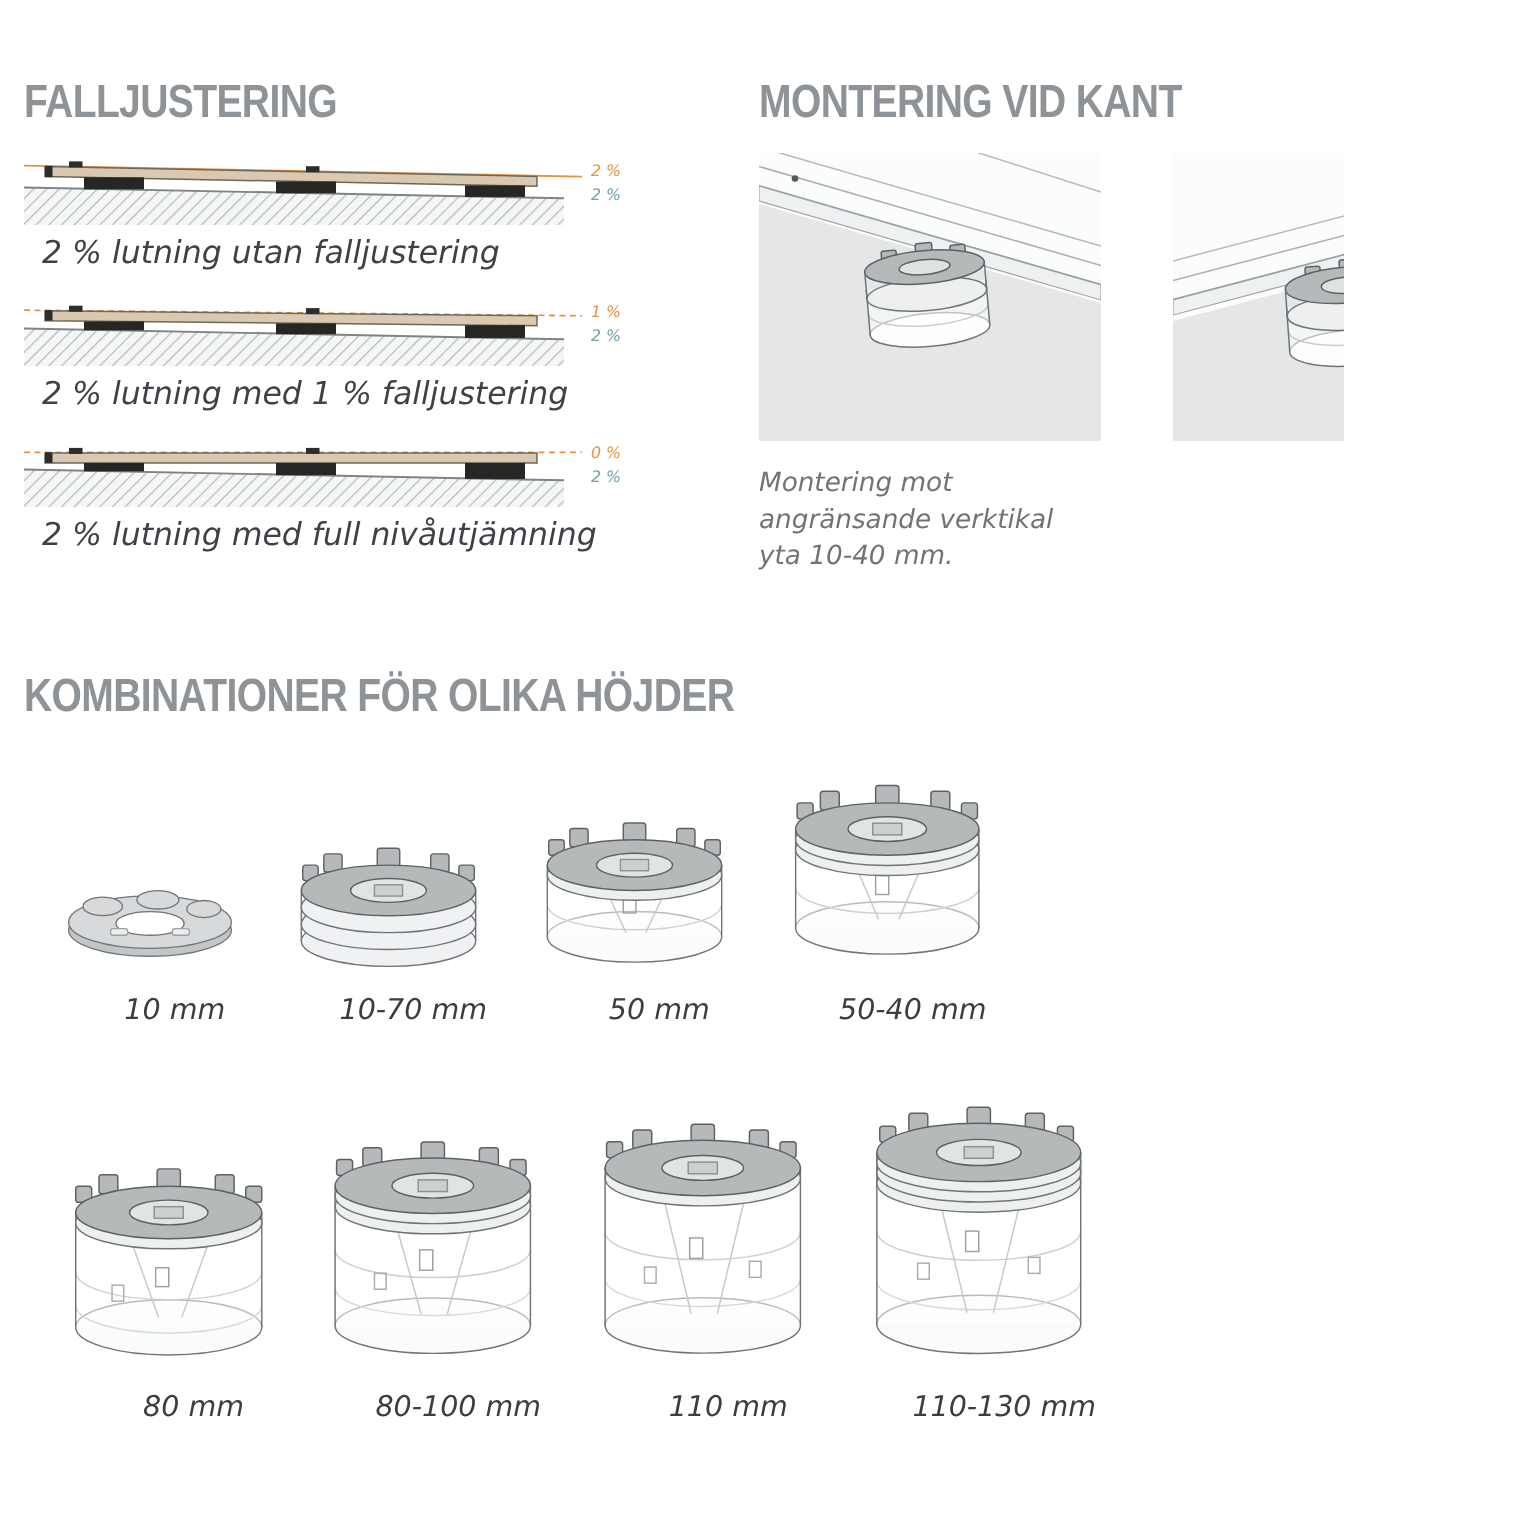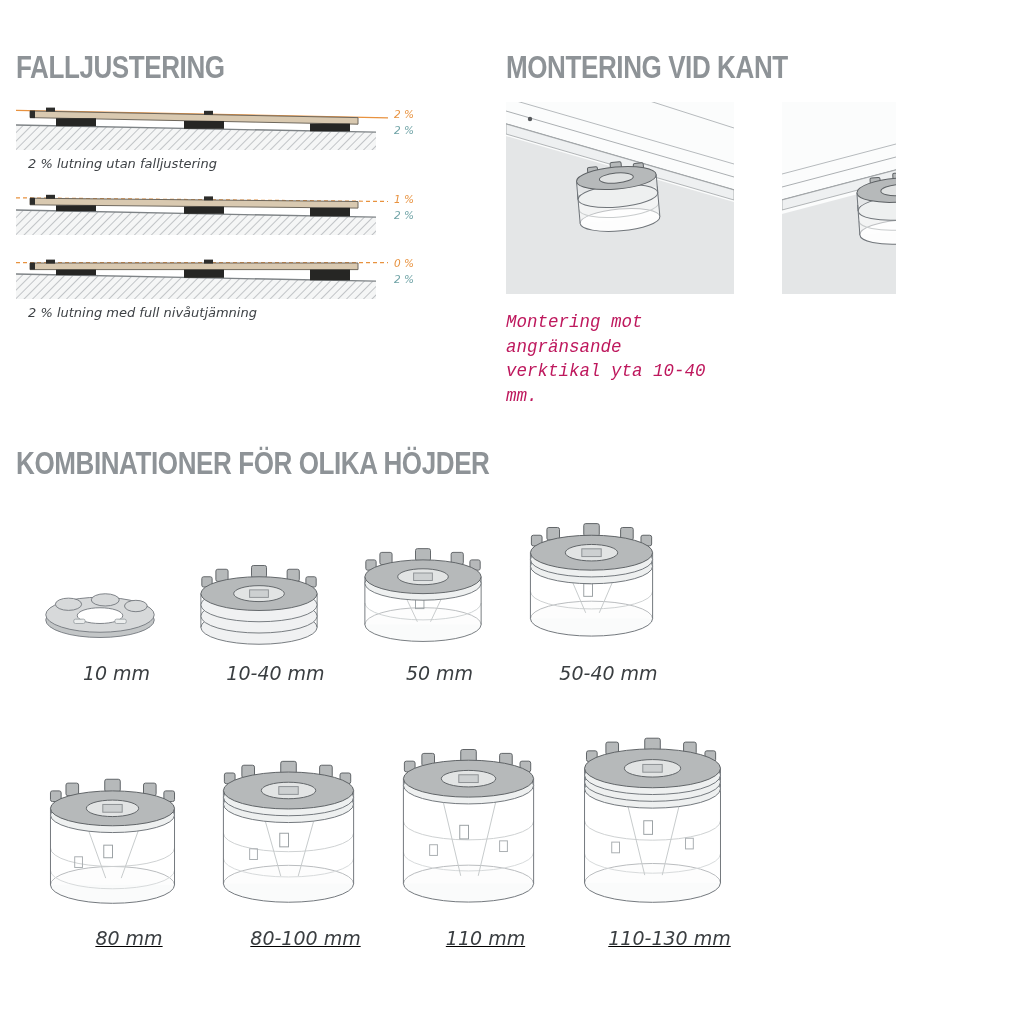--- a/index.html
+++ b/index.html
@@ -10,34 +10,34 @@
   .heading { font-family:"Liberation Sans","DejaVu Sans",sans-serif; font-weight:700;
              font-size:31px; color:#8e9397; letter-spacing:-.5px; white-space:nowrap;
              transform:scaleX(.84); transform-origin:left center; }
 
   .sec-fall { position:absolute; left:16px; top:50px; width:440px; }
   .sec-mont { position:absolute; left:506px; top:50px; width:530px; }
   .sec-komb { position:absolute; left:16px; top:446px; width:1000px; }
 
   .slope { position:relative; width:408px; margin-top:12px; }
   .slope svg { display:block; }
-  .slope .cap { font-style:italic; font-size:13px; color:#3e4246; margin:6px 0 10px 12px; }
+  .slope .cap { font-style:italic; font-size:21px; color:#3e4246; margin:6px 0 10px 12px; }
   .pct { position:absolute; left:378px; font-size:10.5px; font-style:italic; }
   .pct.top { color:#e8923f; top:10px; }
   .pct.bot { color:#6fa3a6; top:26px; }
 
   .mont-row { display:flex; gap:48px; margin-top:16px; }
   .mont-item { width:228px; }
-  .mont-item .cap { font-style:italic; font-size:17.5px; color:#be185d; line-height:1.4;
-                    margin-top:12px; width:205px;font-family:Liberation Mono, monospace; }
+  .mont-item .cap { font-style:italic; font-size:17.5px; color:#737373; line-height:1.4;
+                    margin-top:12px; width:205px; }
 
   .ped-rows { padding-left:14px; }
   .ped-row { display:flex; align-items:flex-end; gap:14px; }
   .ped-row.first { margin-top:20px; }
-  .ped-row.second { margin-top:28px; gap:8px;text-decoration:underline; }
+  .ped-row.second { margin-top:28px; gap:8px; }
   .ped-fig { display:flex; flex-direction:column; align-items:center; }
   .ped-fig .lbl { font-style:italic; font-size:19px; color:#3a3e41; margin-top:14px;margin-left:33px; }
   .ped { display:block; }
 </style>
 </head>
 <body>
 
 <svg width="0" height="0" style="position:absolute">
   <defs>
     <pattern id="hatch" width="6" height="6" patternUnits="userSpaceOnUse" patternTransform="rotate(45)">
@@ -78,20 +78,21 @@
         <polygon points="14,15.2 342,18.5 342,25.1 14,21.8" fill="#d9c9b0" stroke="#6e675c" stroke-width="1"></polygon>
         <rect x="30" y="11.8" width="9" height="4" fill="#2d2d2b"></rect>
         <rect x="188" y="13.4" width="9" height="4" fill="#2d2d2b"></rect>
         <rect x="14" y="14.8" width="5" height="7" fill="#2d2d2b"></rect>
         <rect x="40" y="22.3" width="40" height="5.9" fill="#262624"></rect>
         <rect x="168" y="23.6" width="40" height="7.2" fill="#262624"></rect>
         <rect x="294" y="24.8" width="40" height="8.5" fill="#262624"></rect>
       </svg>
       <span class="pct top">1 %</span>
       <span class="pct bot">2 %</span>
+      <figcaption class="cap">2 % lutning med 1 % falljustering</figcaption>
     </figure>
 
     <figure class="slope">
       <svg width="372" height="52" viewBox="0 0 372 52">
         <polygon points="0,27 360,34.2 360,52 0,52" fill="url(#hatch)"></polygon>
         <line x1="0" y1="27" x2="360" y2="34.2" stroke="#7e8386" stroke-width="1.3"></line>
         <line x1="0" y1="15.6" x2="372" y2="15.6" stroke="#e8923f" stroke-width="1.2" stroke-dasharray="4 3"></line>
         <polygon points="14,16 342,16 342,22.6 14,22.6" fill="#d9c9b0" stroke="#6e675c" stroke-width="1"></polygon>
         <rect x="30" y="12.6" width="9" height="4" fill="#2d2d2b"></rect>
         <rect x="188" y="12.6" width="9" height="4" fill="#2d2d2b"></rect>
@@ -200,21 +201,21 @@
             <ellipse cx="80" cy="66" rx="62" ry="18" fill="#f0f1f2" stroke="#70757a"></ellipse>
             <rect x="34" y="28" width="13" height="13" rx="2" fill="#b6b9ba" stroke="#5d6164"></rect>
             <rect x="72" y="24" width="16" height="13" rx="2" fill="#b6b9ba" stroke="#5d6164"></rect>
             <rect x="110" y="28" width="13" height="13" rx="2" fill="#b6b9ba" stroke="#5d6164"></rect>
             <rect x="19" y="36" width="11" height="11" rx="2" fill="#b6b9ba" stroke="#5d6164"></rect>
             <rect x="130" y="36" width="11" height="11" rx="2" fill="#b6b9ba" stroke="#5d6164"></rect>
             <ellipse cx="80" cy="54" rx="62" ry="18" fill="#b6b9ba" stroke="#5d6164"></ellipse>
             <ellipse cx="80" cy="54" rx="27" ry="8.5" fill="#e2e4e4" stroke="#5d6164"></ellipse>
             <rect x="70" y="50" width="20" height="8" fill="#cdd0d1" stroke="#8d9194"></rect>
           </svg>
-          <span class="lbl">10-40 mm</span>
+          <span class="lbl">10-70 mm</span>
         </figure>
 
         <figure class="ped-fig">
           <svg class="ped" width="150" height="120" viewBox="0 0 160 128">
             <ellipse cx="80" cy="103" rx="62" ry="18" fill="#fafbfb" stroke="#70757a"></ellipse>
             <rect x="18" y="52" width="124" height="51" fill="#ffffff" fill-opacity="0.5"></rect>
             <path d="M18 80 A62 18 0 0 0 142 80" fill="none" stroke="#ccd0d1"></path>
             <line x1="58" y1="66" x2="74" y2="100" stroke="#c5c9ca"></line>
             <line x1="104" y1="66" x2="88" y2="100" stroke="#c5c9ca"></line>
             <rect x="72" y="74" width="9" height="12" fill="none" stroke="#9aa0a3"></rect>

